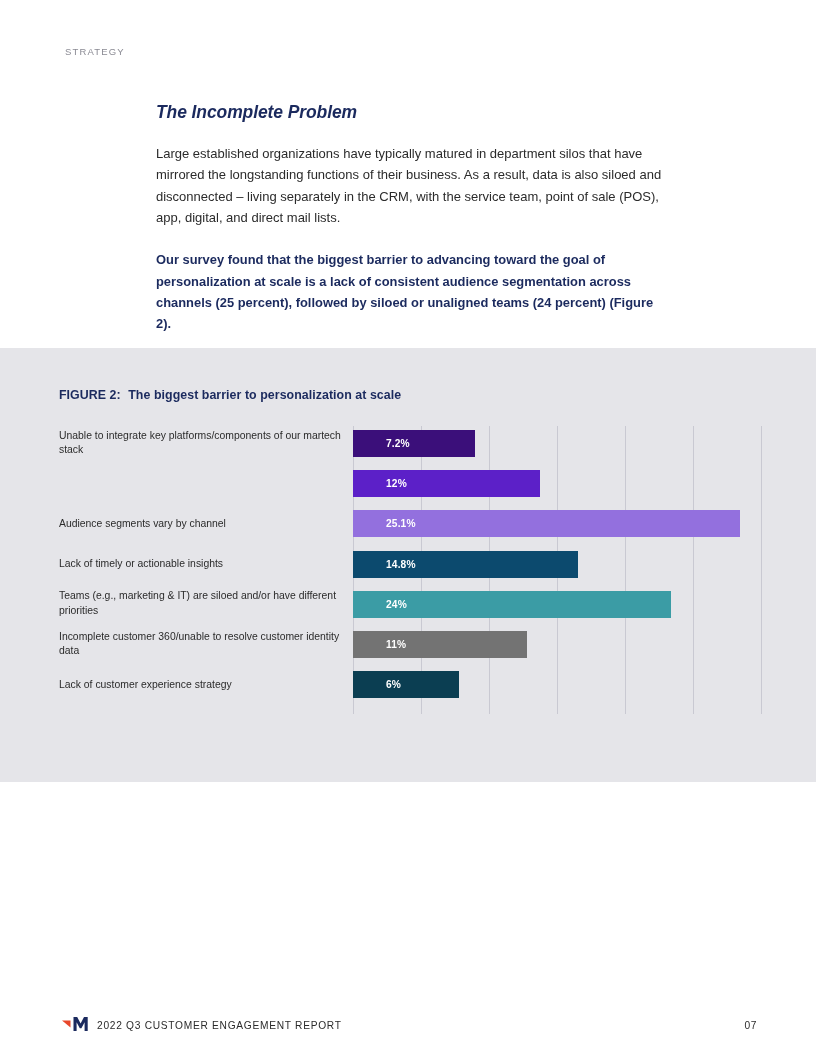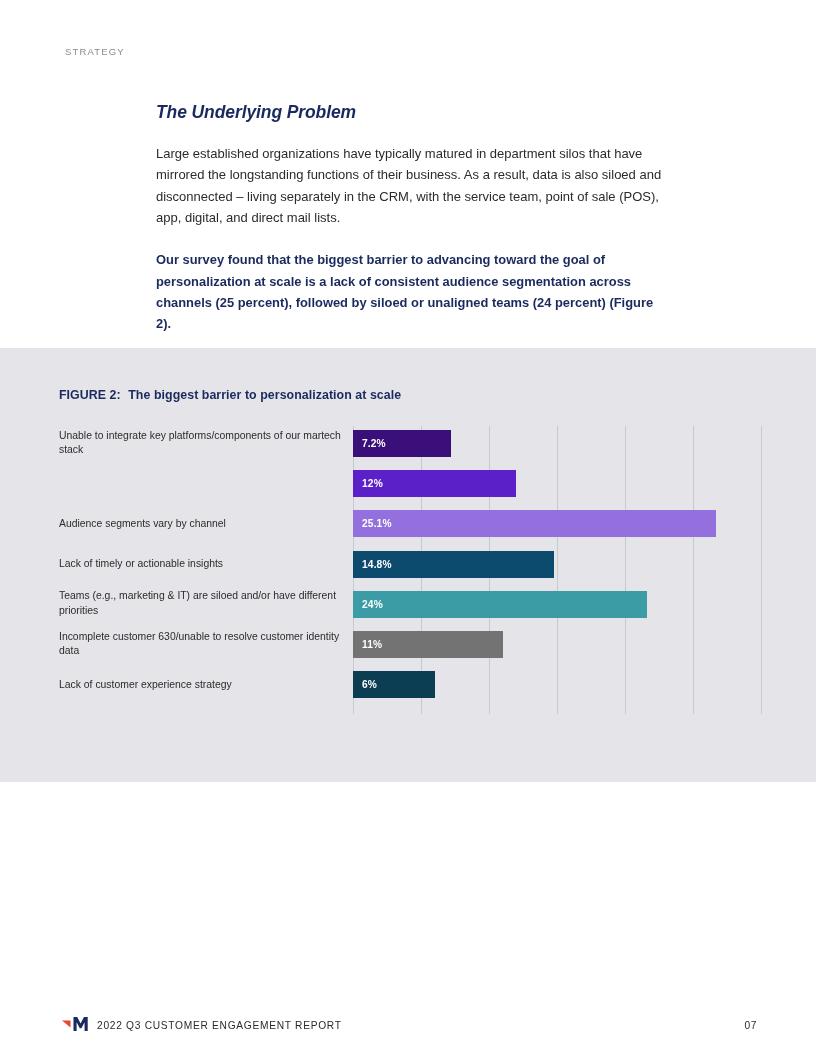--- a/index.html
+++ b/index.html
@@ -126,20 +126,21 @@
     line-height: 14.6px;
     color: #2b2b2b;
     font-weight: 400;
   }
   .bar {
     position: absolute;
     left: 353px;
     height: 27px;
     display: flex;
     align-items: center;
+    padding-left: 24px;
   }
   .bar-value {
     color: #ffffff;
     font-size: 10.2px;
     font-weight: bold;
     margin-left: 9px;
     letter-spacing: 0.15px;
     white-space: nowrap;
   }
 
@@ -179,21 +180,21 @@
   }
 </style>
 </head>
 <body>
 
 <div class="page">
 
   <div class="eyebrow">STRATEGY</div>
 
   <div class="article">
-    <h1>The Underlying Problem</h1>
+    <h1>The Incomplete Problem</h1>
     <p class="body">Large established organizations have typically matured in department silos that have mirrored the longstanding functions of their business. As a result, data is also siloed and disconnected – living separately in the CRM, with the service team, point of sale (POS), app, digital, and direct mail lists.</p>
     <p class="emph">Our survey found that the biggest barrier to advancing toward the goal of personalization at scale is a lack of consistent audience segmentation across channels (25 percent), followed by siloed or unaligned teams (24 percent) (Figure 2).</p>
   </div>
 
   <div class="figure-band">
 
     <div class="figure-title">
       <span class="ft-num">FIGURE 2:</span>
       <span>The biggest barrier to personalization at scale</span>
     </div>
@@ -232,21 +233,21 @@
               <span class="bar-value">14.8%</span>
             </div>
           </div>
           <div class="row" style="top: 160.8px; height: 40.2px;">
             <div class="cat-label" style="top: 17.5px; transform: translateY(-50%);">Teams (e.g., marketing &amp; IT) are siloed and/or have different priorities</div>
             <div class="bar" style="top: 4px; width: 294px; background: rgb(59, 156, 165);">
               <span class="bar-value">24%</span>
             </div>
           </div>
           <div class="row" style="top: 201px; height: 40.2px;">
-            <div class="cat-label" style="top: 17.5px; transform: translateY(-50%);">Incomplete customer 630/unable to resolve customer identity data</div>
+            <div class="cat-label" style="top: 17.5px; transform: translateY(-50%);">Incomplete customer 360/unable to resolve customer identity data</div>
             <div class="bar" style="top: 4px; width: 149.6px; background: #737373;">
               <span class="bar-value">11%</span>
             </div>
           </div>
           <div class="row" style="top: 241.2px; height: 40.2px;">
             <div class="cat-label" style="top: 17.5px; transform: translateY(-50%);">Lack of customer experience strategy</div>
             <div class="bar" style="top: 4px; width: 81.6px; background: rgb(11, 62, 82);">
               <span class="bar-value">6%</span>
             </div>
           </div>

